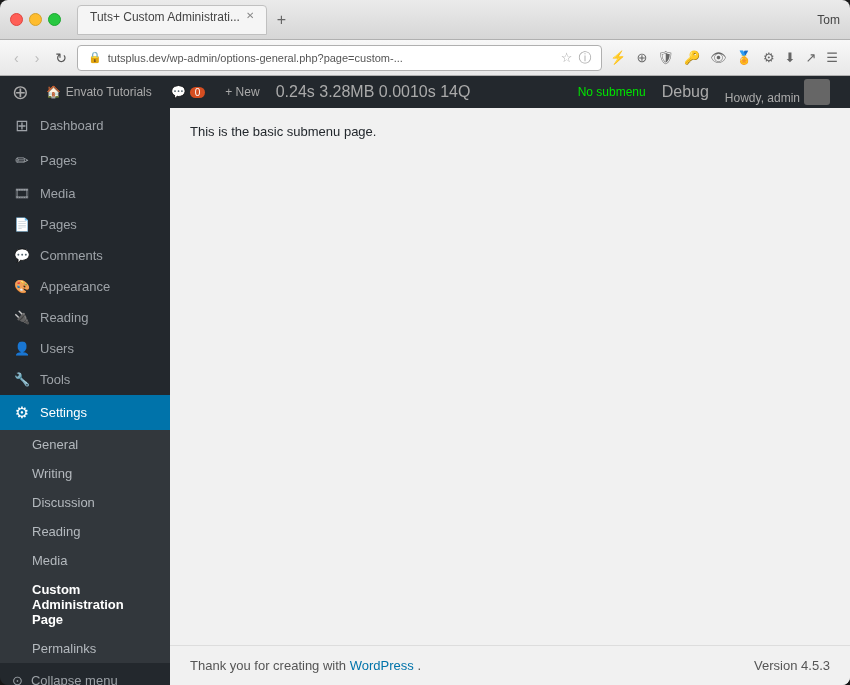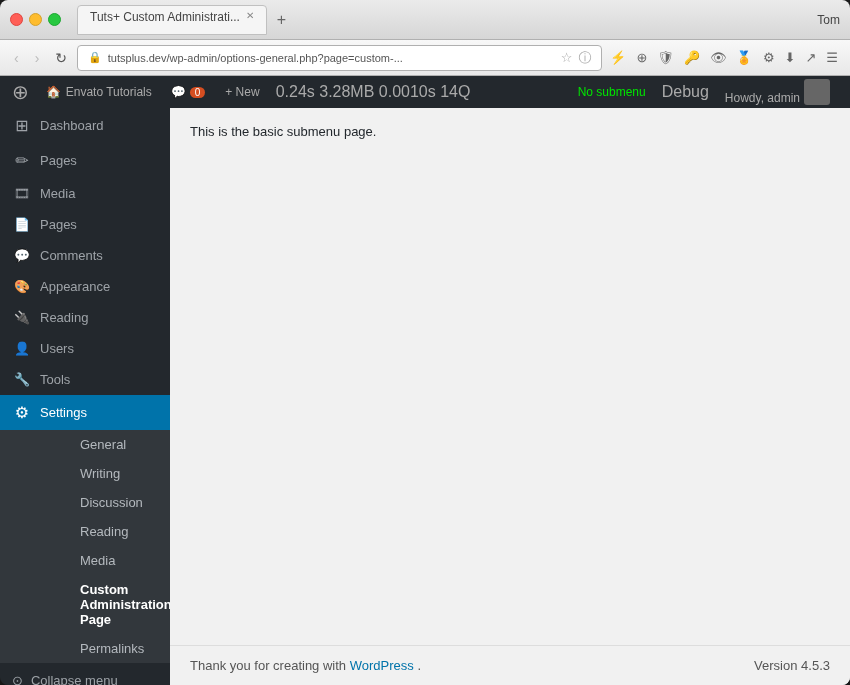--- a/index.html
+++ b/index.html
@@ -46,21 +46,21 @@
     .admin-layout { display: flex; flex: 1; overflow: hidden; }
 
     
     .sidebar { width: 170px; background: #23282d; flex-shrink: 0; overflow-y: auto; display: flex; flex-direction: column; }
     .sidebar::-webkit-scrollbar { width: 0; }
 
     .sidebar-item { display: flex; align-items: center; gap: 8px; padding: 8px 12px; color: #9ea3a8; font-size: 13px; cursor: pointer; text-decoration: none; white-space: nowrap; }
     .sidebar-item.active { background: #0073aa; color: white; }
     .sidebar-icon { font-size: 16px; width: 20px; text-align: center; flex-shrink: 0; }
 
-    .sidebar-submenu { background: #32373c; padding-left: 48px; }
+    .sidebar-submenu { background: #32373c; }
     .sidebar-submenu-item { display: block; padding: 7px 12px 7px 32px; color: #b4b9be; font-size: 13px; cursor: pointer; text-decoration: none; }
     .sidebar-submenu-item.active { color: white; font-weight: 600; }
 
     .collapse-menu { display: flex; align-items: center; gap: 8px; padding: 10px 12px; color: #9ea3a8; font-size: 13px; cursor: pointer; margin-top: auto; }
 
     
     .content-area { flex: 1; background: #f1f1f1; display: flex; flex-direction: column; overflow: hidden; }
     .content-main { flex: 1; padding: 16px 20px; overflow-y: auto; }
     .content-text { font-size: 13px; color: #23282d; }
     .content-footer { padding: 12px 20px; border-top: 1px solid #ddd; display: flex; justify-content: space-between; align-items: center; font-size: 13px; color: #555; background: #f1f1f1; }

